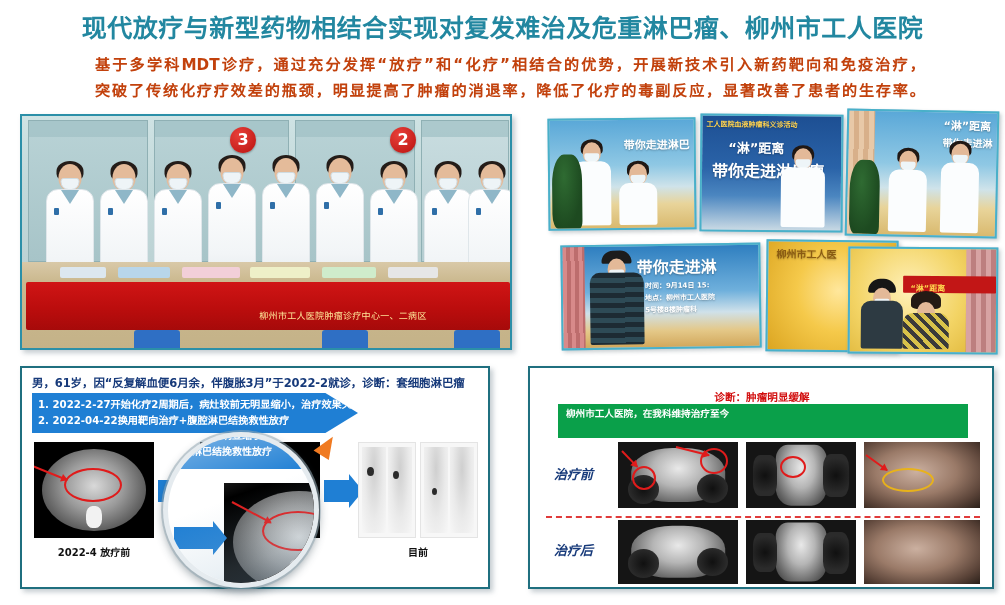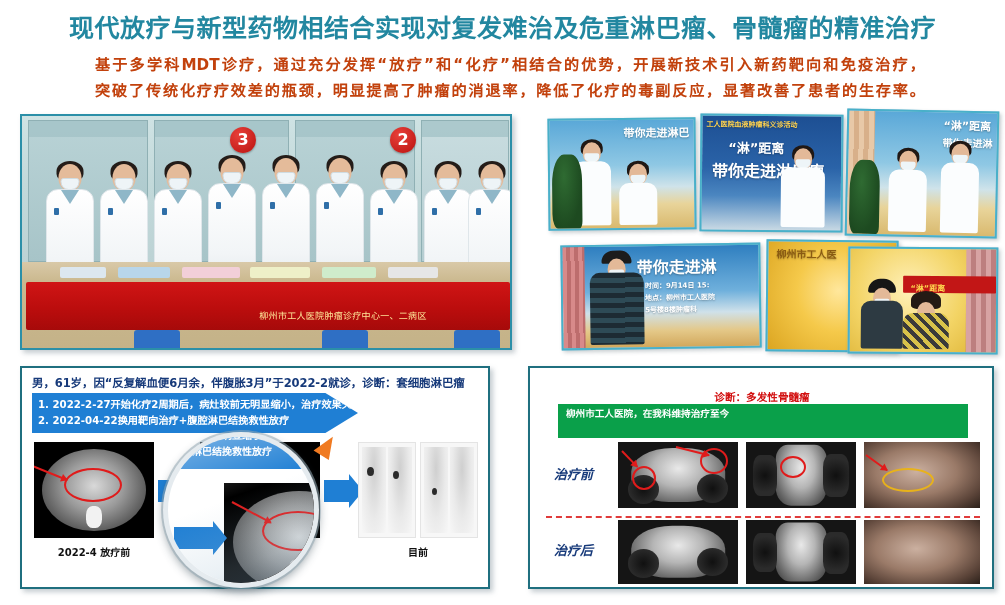--- a/index.html
+++ b/index.html
@@ -365,21 +365,21 @@
   }
   .mri-ell {
     position: absolute; border: 2px solid #e8b21a; border-radius: 50%;
   }
 </style>
 </head>
 <body>
 
 <div id="poster">
 
-  <div class="title">现代放疗与新型药物相结合实现对复发难治及危重淋巴瘤、骨髓瘤的精准治疗</div>
+  <div class="title">现代放疗与新型药物相结合实现对复发难治及危重淋巴瘤、柳州市工人医院</div>
 
   <div class="subtitle">
     <span class="ln">基于多学科MDT诊疗，通过充分发挥“放疗”和“化疗”相结合的优势，开展新技术引入新药靶向和免疫治疗，</span>
     <span class="ln">突破了传统化疗疗效差的瓶颈，明显提高了肿瘤的消退率，降低了化疗的毒副反应，显著改善了患者的生存率。</span>
   </div>
 
   <div class="panel" id="group-photo">
     <div class="gp-inner">
       <div class="gp-wall"></div>
       <div class="gp-cab a">
@@ -484,21 +484,21 @@
       </div>
 
       <div class="gp-stool" style="left:112px;"></div>
       <div class="gp-stool" style="left:300px;"></div>
       <div class="gp-stool" style="left:432px;"></div>
     </div>
   </div>
 
   <div class="photo" id="photo1">
     <div class="ph-sky"></div>
-    <div class="ph-text" style="right:4px;top:4px;font-size:11px;">带你走进淋巴</div>
+    <div class="ph-text" style="right:4px;top:16px;font-size:11px;">带你走进淋巴</div>
     <div class="ph-person" style="left:22px;height:86px;width:40px;">
         <div class="hr"></div>
         <div class="h"></div>
         <div class="mk"></div>
         <div class="bd" style="height:64px;"></div>
       </div>
     <div class="ph-person" style="left:68px;height:64px;width:40px;">
         <div class="hr"></div>
         <div class="h"></div>
         <div class="mk"></div>
@@ -645,21 +645,21 @@
       </div>
       <div class="blue-arrow" style="left:46px;top:150px;width:40px;"></div>
 
     </div>
     <div class="lens-gloss"></div>
   </div>
   <div class="orange-arrow"></div>
 
   <div class="panel" id="case-right">
 
-    <div class="cr-diag">诊断：多发性骨髓瘤</div>
+    <div class="cr-diag">诊断：肿瘤明显缓解</div>
 
     <div class="green-box">
       <div>柳州市工人医院，在我科维持治疗至今</div>
     </div>
 
     <div class="side-label" style="left:24px;top:96px;">治疗前</div>
     <div class="mri" style="left:88px;top:74px;width:120px;height:66px;">
       <div class="mri-pelvis"></div>
       <div class="mri-dark" style="left:8%;top:50%;"></div>
       <div class="mri-dark" style="right:8%;top:48%;"></div>

